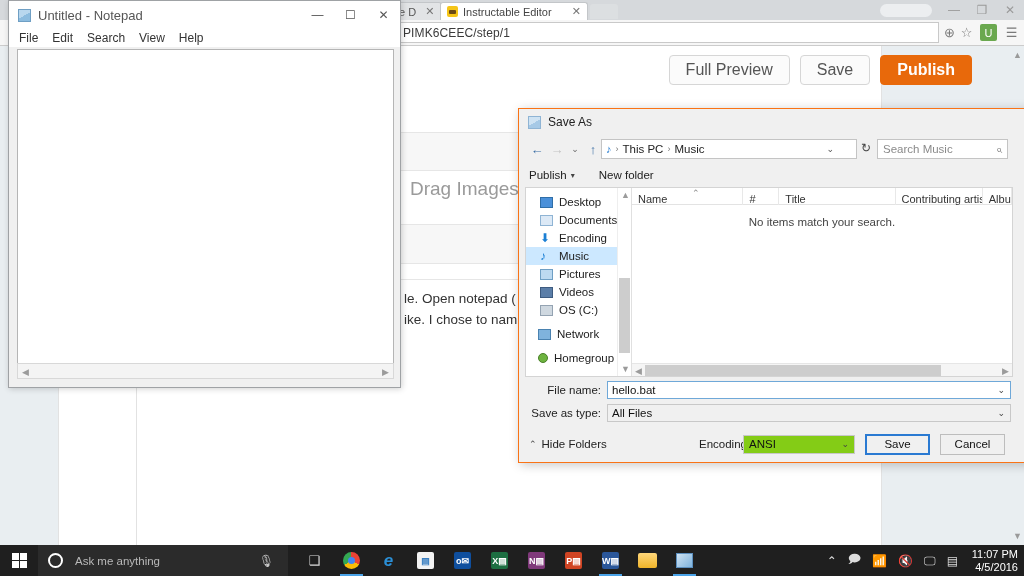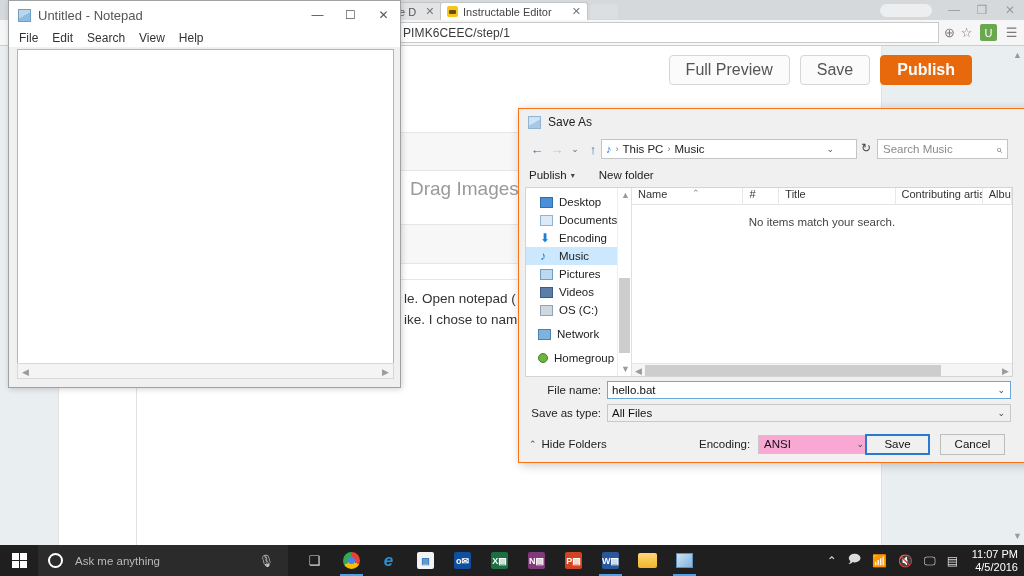--- a/index.html
+++ b/index.html
@@ -160,21 +160,21 @@
   .sa-item.root { padding-left:12px; margin-top:6px; }
   .sa-ic { width:13px; height:11px; flex:0 0 auto; position:relative; }
   .sa-lscroll { position:absolute; right:0; top:0; width:13px; height:100%;
     background:#fff; border-left:1px solid #eee; }
   .sa-lthumb { position:absolute; left:1px; top:90px; width:11px; height:75px; background:#cdcdcd; }
   .sa-right { position:absolute; left:105px; top:0; right:0; height:100%;
     border-left:1px solid #e0e0e0; }
   .sa-colhdr { position:absolute; left:0; top:0; width:100%; height:17px;
     background:#fff; border-bottom:1px solid #e3e3e3; display:flex; align-items:center; }
   .sa-col { font-size:11px; color:#333; border-right:1px solid #e8e8e8; height:17px;
-    display:flex; align-items:flex-start; padding-left:6px; overflow:hidden; white-space:nowrap; }
+    display:flex; align-items:flex-end; padding-left:6px; overflow:hidden; white-space:nowrap; }
   .sa-sortmark { position:absolute; left:60px; top:0px; font-size:9px; color:#888; }
   .sa-empty { position:absolute; left:0; top:28px; width:100%; text-align:center;
     font-size:11.5px; color:#444; }
   .sa-hscroll { position:absolute; left:0; bottom:0; width:100%; height:13px;
     background:#f5f5f5; border-top:1px solid #e6e6e6; }
   .sa-hthumb { position:absolute; left:13px; top:1px; width:296px; height:11px; background:#cdcdcd; }
   .sa-form { position:absolute; left:0; top:272px; width:100%; }
   .sa-row { display:flex; align-items:center; height:18px; margin-bottom:5px; }
   .sa-label { width:82px; text-align:right; font-size:11.5px; color:#222; margin-right:6px; }
   .sa-input { flex:0 0 auto; width:404px; height:18px; background:#fff;
@@ -182,23 +182,23 @@
     font-size:11.5px; color:#111; position:relative; }
   .sa-select { flex:0 0 auto; width:404px; height:18px; background:#f0f0f0;
     border:1px solid #c8c8c8; display:flex; align-items:center; padding-left:4px;
     font-size:11.5px; color:#111; position:relative; }
   .sa-dd { position:absolute; right:5px; font-size:9px; color:#444; }
   .sa-footer { position:absolute; left:0; bottom:6px; width:100%; height:24px;
     display:flex; align-items:center; }
   .sa-hide { margin-left:10px; font-size:11.5px; color:#222; display:flex; align-items:center; gap:5px; }
   .sa-hide-caret { font-size:9px; color:#444; }
   .sa-enc-label { position:absolute; left:180px; font-size:11.5px; color:#222; }
-  .sa-enc { position:absolute; left:224px; width:112px; height:19px; background:#f9a8d4;
+  .sa-enc { position:absolute; left:224px; width:112px; height:19px; background:#84cc16;
     border:1px solid #c8c8c8; display:flex; align-items:center; padding-left:5px;
-    font-size:11.5px; color:#111;margin-left:15px; }
+    font-size:11.5px; color:#111; }
   .sa-btn { position:absolute; height:21px; width:65px; background:#f0f0f0;
     border:1px solid #bdbdbd; display:flex; align-items:center; justify-content:center;
     font-size:11.5px; color:#111; }
   .sa-btn.default { border:2px solid #2a7ad2; }
 
   
   #taskbar { left:0; top:545px; width:1024px; height:31px; background:#1f1f1f; }
   .tb-start { position:absolute; left:0; top:0; width:38px; height:31px;
     display:flex; align-items:center; justify-content:center; }
   .tb-logo { width:15px; height:15px;

